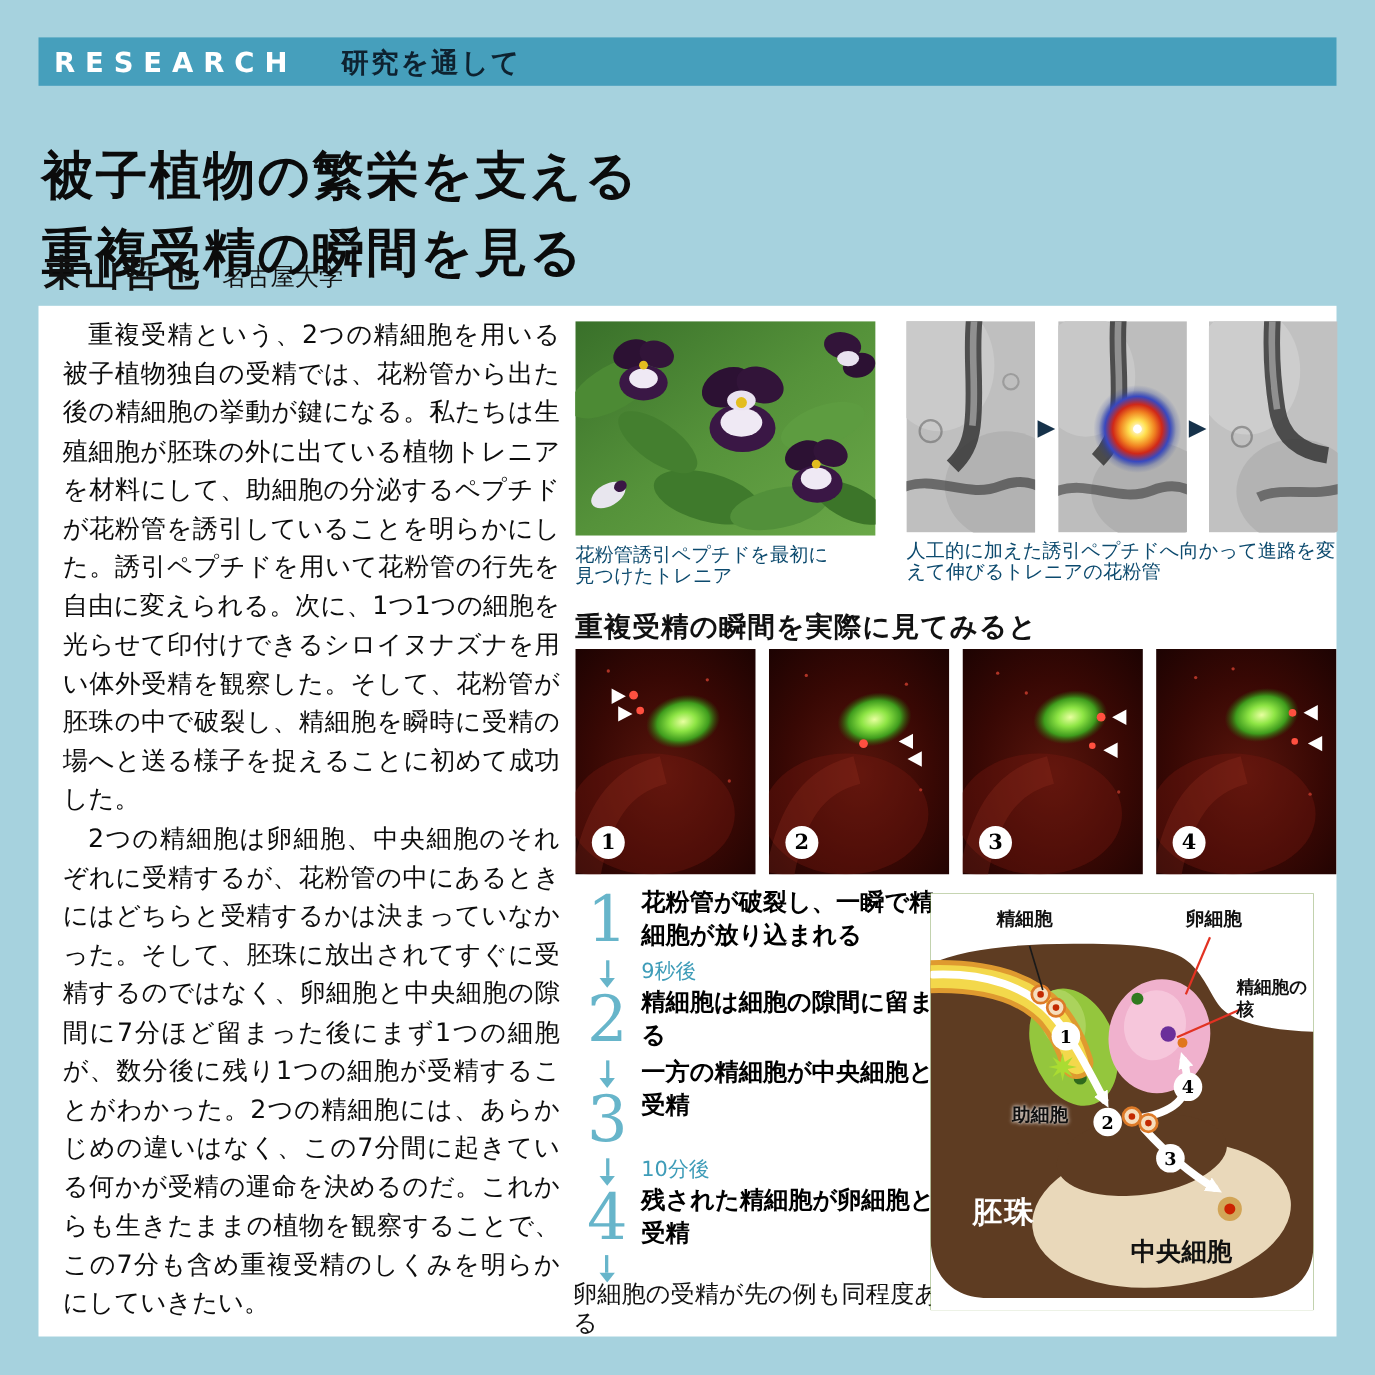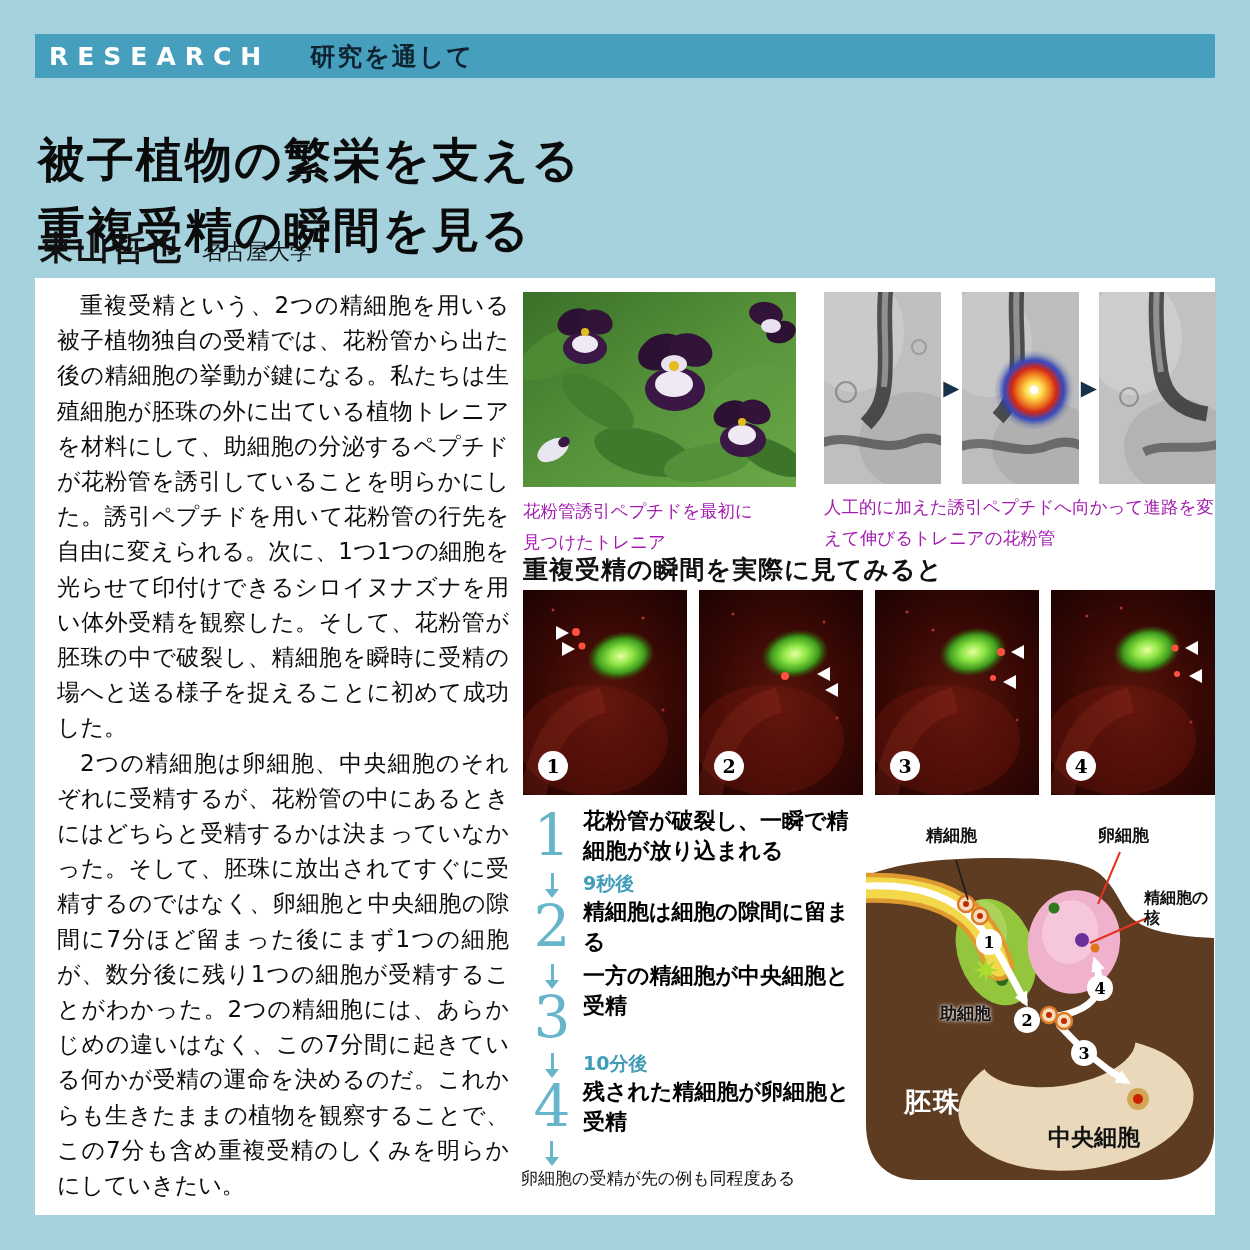--- a/index.html
+++ b/index.html
@@ -20,21 +20,21 @@
        text-align:justify;word-break:break-all;}
   .bio-name{font-weight:bold;}
   
   .panel{position:absolute;left:35px;top:278px;width:1180px;height:937px;background:#ffffff;}
   .body-text{position:absolute;left:57px;top:288px;width:452px;font-size:23px;line-height:35.2px;
              text-align:justify;word-break:break-all;color:#0d0d0d;}
   .body-text p{margin:0;text-indent:1em;}
   
   .flower-fig{position:absolute;left:523px;top:292px;width:273px;height:195px;margin:0;}
   .flower-fig svg{display:block;}
-  .caption{position:absolute;font-size:17.5px;line-height:31px;color:#a21caf;}
+  .caption{position:absolute;font-size:17.5px;line-height:19px;color:#0c4a6e;}
   .flower-cap{left:523px;top:496px;width:246px;}
   .pollen-cap{left:824px;top:492px;width:396px;}
   .pollen-strip{position:absolute;left:824px;top:292px;width:392px;height:192px;display:flex;
                 align-items:center;justify-content:space-between;}
   .pollen-strip figure{margin:0;width:117px;height:192px;}
   .strip-arrow{color:#16324a;font-size:21px;line-height:1;}
   .section-heading{position:absolute;left:523px;top:553px;font-size:25px;font-weight:bold;
                    letter-spacing:1px;margin:0;}
   .micro-row{position:absolute;left:523px;top:590px;width:692px;display:flex;gap:12px;}
   .micro{position:relative;width:164px;height:205px;margin:0;}
@@ -46,26 +46,26 @@
   .timeline{position:absolute;left:521px;top:806px;width:338px;}
   .step{display:flex;margin-bottom:4px;}
   .num-col{width:62px;flex:none;display:flex;flex-direction:column;align-items:center;}
   .big-num{font-family:"DejaVu Serif","Liberation Serif",serif;font-size:58px;line-height:58px;
            color:#67b5ca;}
   .t-arrow{position:relative;width:3px;height:16px;background:#67b5ca;margin:3px 0 8px 0;}
   .t-arrow::after{content:"";position:absolute;left:50%;transform:translateX(-50%);top:100%;
                   width:0;height:0;border-left:7px solid transparent;border-right:7px solid transparent;
                   border-top:9px solid #67b5ca;}
   .step-content{width:276px;}
-  .step-time{color:#3e9cb8;font-size:19px;font-weight:bold;line-height:27px;}
+  .step-time{color:#3e9cb8;font-size:19px;font-weight:normal;line-height:27px;}
   .step-text{font-size:22px;font-weight:bold;line-height:30px;color:#000;}
   .final-arrow-row{margin-left:29px;margin-bottom:2px;}
-  .footnote{font-size:17px;line-height:26px;margin-top:6px;}
+  .footnote{font-size:22px;line-height:26px;margin-top:6px;}
   
-  .diagram{position:absolute;left:866px;top:812px;width:348px;height:379px;background:#4d7c0f;}
+  .diagram{position:absolute;left:846px;top:812px;width:348px;height:379px;background:#4d7c0f;}
   .diagram svg{display:block;position:absolute;left:0;top:0;}
   .dlabel{position:absolute;font-size:17px;font-weight:bold;color:#111;white-space:nowrap;}
   .dlabel.nucleus{white-space:normal;width:72px;font-size:16px;line-height:20px;}
   .dlabel.synergid{text-shadow:0 0 3px rgba(255,255,255,.85),0 0 5px rgba(255,255,255,.6);padding-left:28px;}
   .dlabel.ovule{color:#fff;font-size:27px;letter-spacing:2px;}
   .dlabel.central{font-size:23px;}
   .dnum{position:absolute;width:26px;height:26px;border-radius:50%;background:#fff;color:#000;
         display:flex;align-items:center;justify-content:center;
         font-family:"DejaVu Serif","Liberation Serif",serif;font-size:16px;font-weight:bold;}
 </style>

